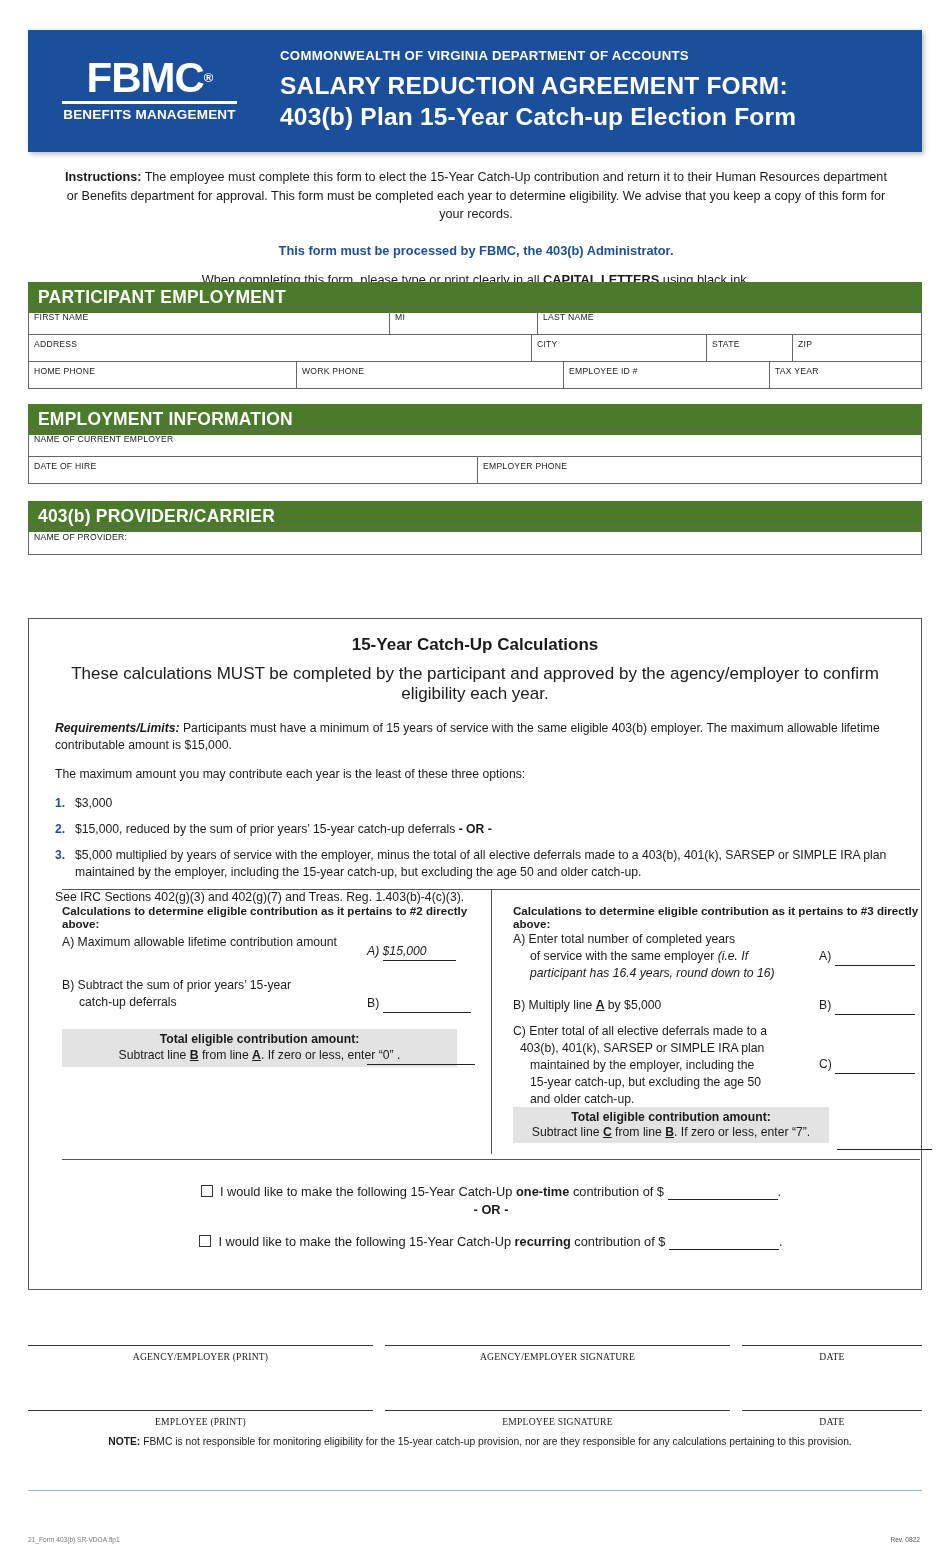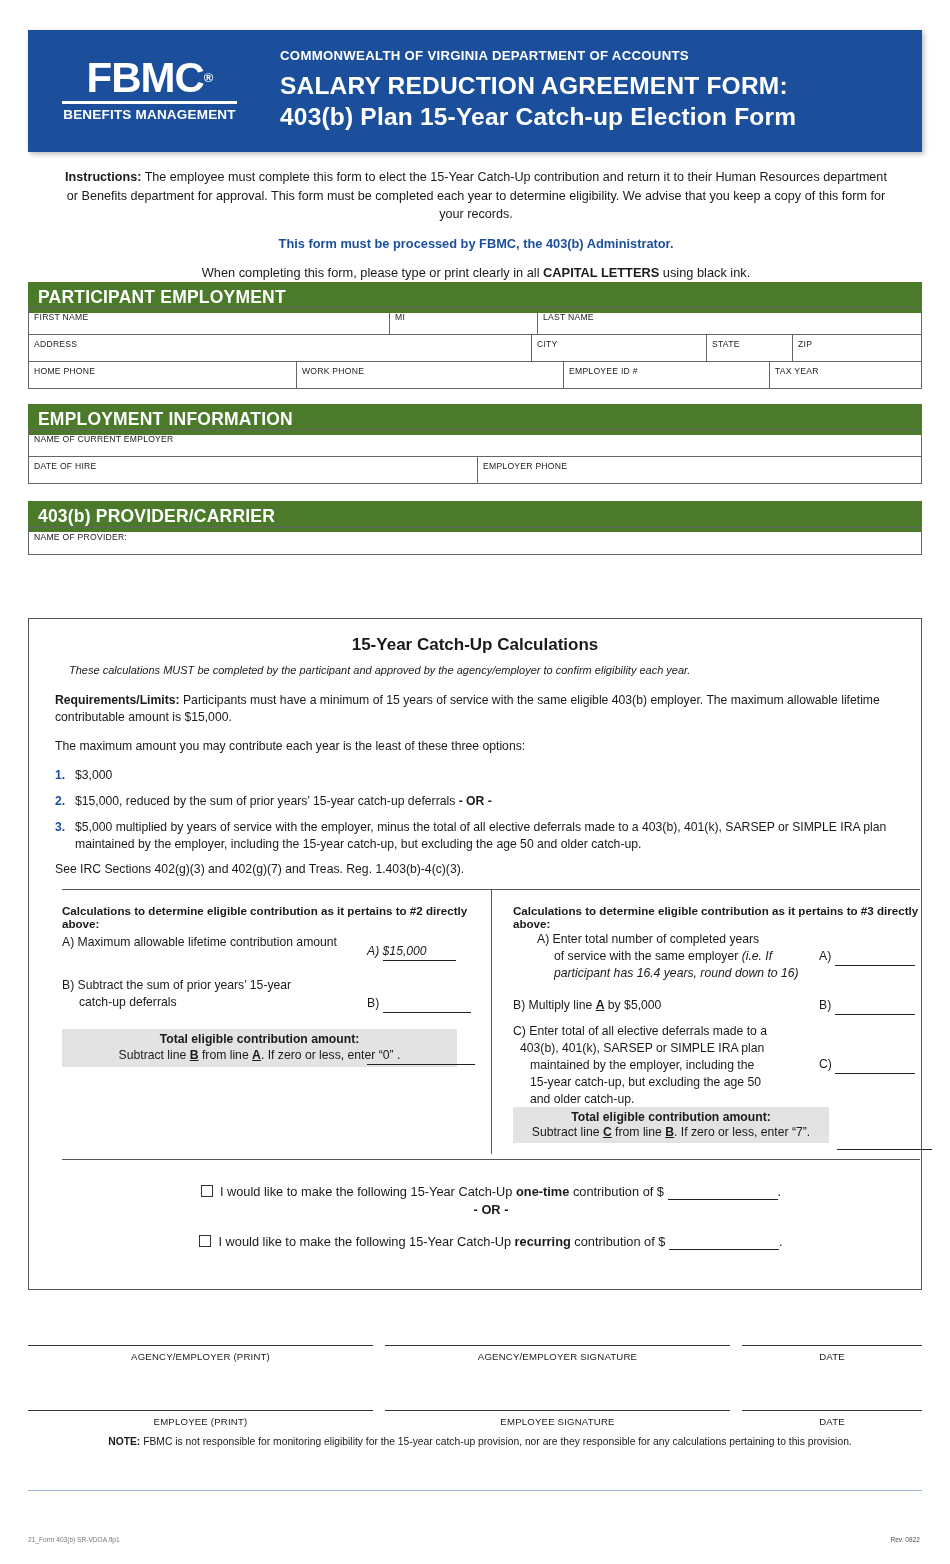--- a/index.html
+++ b/index.html
@@ -34,21 +34,21 @@
   .hdr-text{position:absolute;left:252px;top:18px;color:#fff;}
   .hdr-text .line1{font-size:13.2px;font-weight:bold;letter-spacing:.3px;margin-bottom:7px;}
   .hdr-text .line2{font-size:24.5px;font-weight:bold;letter-spacing:.2px;line-height:31px;}
   .hdr-text .line3{font-size:24.5px;font-weight:bold;letter-spacing:.2px;line-height:31px;}
 
   
   .instructions{
     position:absolute;left:62px;top:168px;width:828px;text-align:center;font-size:12.6px;line-height:18.5px;
   }
   .instructions b{font-weight:bold;}
-  .inst-blue{color:#1b4f9c;font-weight:bold;font-size:12.8px;margin-top:11px;}
+  .inst-blue{color:#1b4f9c;font-weight:bold;font-size:12.8px;margin-top:18px;}
   .inst-last{margin-top:11px;font-size:12.8px;}
 
   
   .secbar{
     position:absolute;background:#4a7a2a;color:#fff;
     font-size:17.5px;font-weight:bold;letter-spacing:.2px;
     padding:5px 0 5px 10px;box-sizing:border-box;
   }
 
   
@@ -60,23 +60,23 @@
     font-size:8.6px;letter-spacing:.25px;padding:4px 0 0 5px;
     height:26px;color:#1a1a1a;
   }
   .fcell:last-child{border-right:none;}
   .chkcell{font-size:8.6px;letter-spacing:.25px;padding:6px 0 0 6px;}
   .chkbox{display:inline-block;width:7px;height:7px;border:1px solid #333;margin-right:4px;vertical-align:1px;}
 
   
   .calcbox{position:absolute;left:28px;top:618px;width:894px;height:672px;border:1px solid #555;box-sizing:border-box;}
   .calc-title{text-align:center;font-size:17px;font-weight:bold;margin-top:16px;}
-  .calc-sub{text-align:left;font-size:11px;font-style:italic;margin-top:9px;padding:0 40px;}
+  .calc-sub{text-align:center;font-size:17px;margin-top:9px;padding:0 40px;}
   .reqs{margin:16px 26px 0 26px;font-size:12.2px;line-height:17px;}
-  .reqs b{font-weight:bold;}
+  .reqs b{font-weight:bold;font-style:italic;}
   .reqs p{margin:0 0 12px 0;}
   .numlist{margin:0 26px;font-size:12.2px;line-height:17px;}
   .numrow{display:flex;margin-bottom:9px;}
   .numrow .num{color:#1b4f9c;font-weight:bold;width:20px;flex:none;}
   .seeirc{margin:3px 26px 0 26px;font-size:12.2px;}
 
   .divider-h{position:absolute;left:33px;top:270px;width:858px;border-top:1px solid #555;}
   .divider-v{position:absolute;left:462px;top:270px;height:265px;border-left:1px solid #555;}
 
   .colhead{position:absolute;font-size:11.6px;font-weight:bold;}
@@ -85,21 +85,21 @@
   .shade{background:#e3e3e3;}
 
   
   .electbox{position:absolute;left:33px;top:540px;width:858px;border-top:1px solid #555;}
   .elect-line{font-size:12.8px;text-align:center;margin-top:17px;}
   .elect-or{font-size:12.8px;font-weight:bold;text-align:center;margin-top:9px;}
   .sqbox{display:inline-block;width:10px;height:10px;border:1px solid #333;margin-right:7px;vertical-align:-1px;}
 
   
   .sigline{position:absolute;border-top:1px solid #333;}
-  .siglabel{position:absolute;font-size:9.6px;text-align:center;letter-spacing:.2px;}
+  .siglabel{position:absolute;font-size:9.6px;text-align:center;letter-spacing:.2px;font-family:Liberation Serif, serif;}
 
   .note{position:absolute;left:60px;top:1436px;width:840px;text-align:center;font-size:10.3px;}
   .note b{font-weight:bold;}
 
   .footrule{position:absolute;left:28px;top:1490px;width:894px;border-top:1px solid #9bb4d6;}
   .footer{position:absolute;left:0;top:1565px;width:950px;text-align:center;color:#1b4f9c;font-size:13.2px;font-weight:bold;letter-spacing:.2px;}
   .rev{position:absolute;right:30px;top:1536px;font-size:6.6px;color:#555;}
   .formid{position:absolute;left:28px;top:1536px;font-size:6.6px;color:#777;}
 </style>
 </head>
@@ -205,21 +205,21 @@
     </div>
     <div class="calcline" style="position:absolute;left:338px;top:376px;"><span>B)</span> <span class="ul" style="width:88px;">&nbsp;</span></div>
 
     <div class="shade" style="position:absolute;left:33px;top:410px;width:395px;height:38px;"></div>
     <div style="position:absolute;left:33px;top:413px;width:395px;text-align:center;font-size:12.2px;font-weight:bold;">Total eligible contribution amount:</div>
     <div style="position:absolute;left:33px;top:429px;width:395px;text-align:center;font-size:12.2px;"><span>Subtract line </span><b style="text-decoration:underline">B</b><span> from line </span><b style="text-decoration:underline">A</b><span>. If zero or less, enter “0” .</span></div>
     <div class="ul" style="position:absolute;left:338px;top:427px;width:108px;">&nbsp;</div>
 
     <div class="colhead" style="left:484px;top:285px;width:410px;">Calculations to determine eligible contribution as it pertains to #3 directly above:</div>
 
-    <div class="calcline" style="position:absolute;left:508px;top:312px;width:300px;">
+    <div class="calcline" style="position:absolute;left:484px;top:312px;width:300px;">
       <span>A) Enter total number of completed years</span><br>
       <span style="margin-left:17px;display:inline-block;"><span>of service with the same employer </span><i>(i.e. If</i></span><br>
       <i style="margin-left:17px;display:inline-block;">participant has 16.4 years, round down to 16)</i>
     </div>
     <div class="calcline" style="position:absolute;left:790px;top:329px;"><span>A)</span> <span class="ul" style="width:80px;">&nbsp;</span></div>
 
     <div class="calcline" style="position:absolute;left:484px;top:378px;width:300px;"><span>B) Multiply line </span><b style="text-decoration:underline">A</b><span> by $5,000</span></div>
     <div class="calcline" style="position:absolute;left:790px;top:378px;"><span>B)</span> <span class="ul" style="width:80px;">&nbsp;</span></div>
 
     <div class="calcline" style="position:absolute;left:484px;top:404px;width:300px;">

